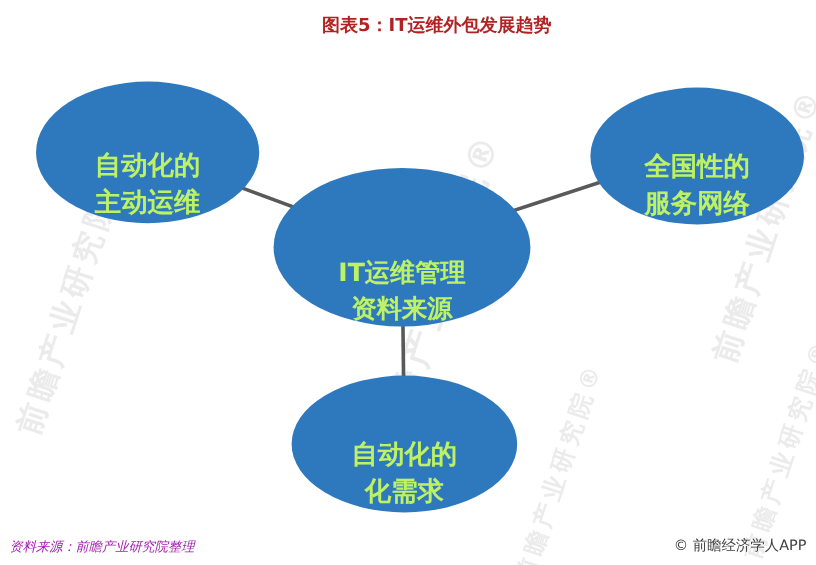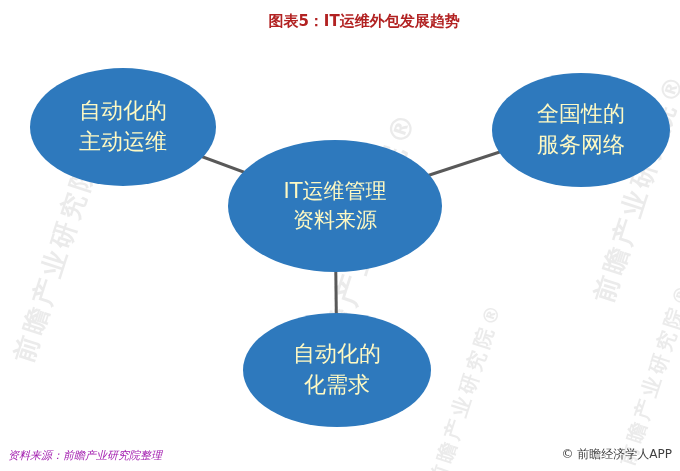--- a/index.html
+++ b/index.html
@@ -28,25 +28,25 @@
     top: 0;
     left: 0;
     z-index: 1;
   }
   .node {
     position: absolute;
     z-index: 2;
     background: #2E79BD;
     border-radius: 50%;
     display: flex;
-    align-items: center;
+    align-items: flex-end;
     justify-content: center;
     text-align: center;
-    color: #fef9c3;
-    font-weight: normal;
+    color: #bef264;
+    font-weight: bold;
     white-space: pre-line;
     line-height: 1.4;
     font-size: 22px;
   }
   .node-top-left  { left: 30px;  top: 68px;  width: 186px; height: 118px; }
   .node-top-right { left: 492px; top: 73px;  width: 178px; height: 114px; }
   .node-center    { left: 228px; top: 140px; width: 214px; height: 132px; font-size: 21px; }
   .node-bottom    { left: 243px; top: 313px; width: 188px; height: 114px; }
   .watermark {
     position: absolute;

